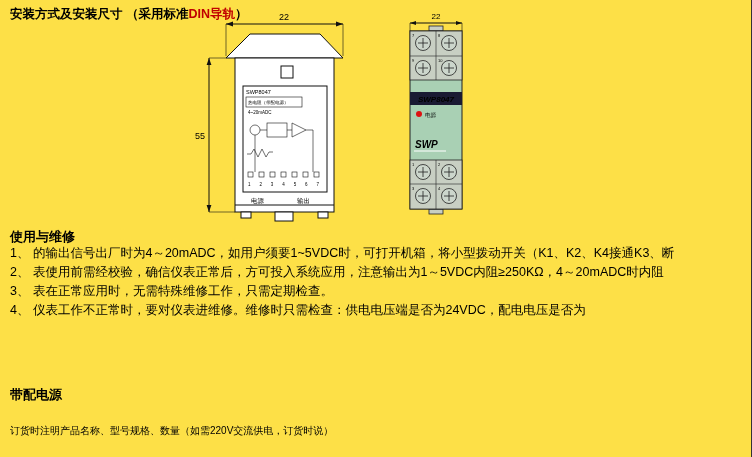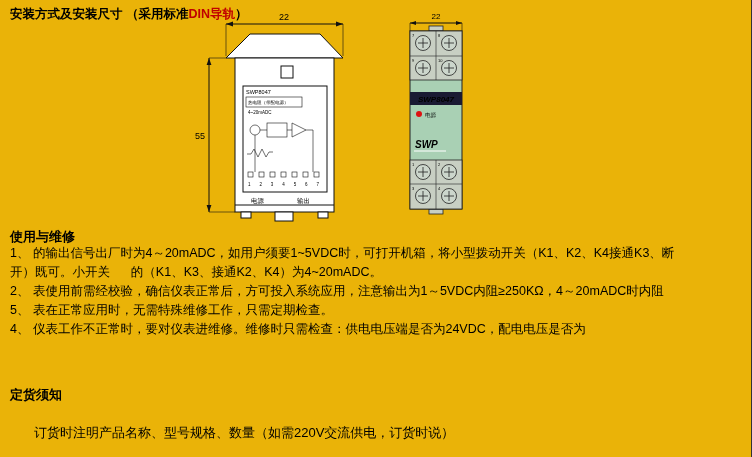--- a/index.html
+++ b/index.html
@@ -1,31 +1,31 @@
 <!DOCTYPE html>
 <html><head>
 <meta charset="utf-8">
 <style>
   html,body { margin:0; padding:0; background:#fff; }
   .page {
-    position:relative; width:752px; height:457px; background:#eab308;
+    position:relative; width:752px; height:457px; background:#fde047;
     font-family:"Liberation Sans", sans-serif; color:#000; overflow:hidden;
   }
   .page-edge { position:absolute; right:0; top:0; width:1px; height:457px; background:#333; }
   .title { position:absolute; left:10px; top:6px; font-size:12.5px; font-weight:bold; white-space:pre; }
   .title .red { color:#c00000; }
   .svg-abs { position:absolute; }
   .side-view { left:193px; top:12px; }
   .front-view { left:403px; top:12px; }
   .sec-heading { position:absolute; left:10px; font-size:13px; font-weight:bold; white-space:pre; }
   .usage-heading { top:228px; }
   .usage-lines { position:absolute; left:10px; top:244px; width:738px; }
   .usage-lines .line { height:19px; line-height:19px; font-size:12.5px; white-space:pre; }
   .ordering-heading { top:386px; }
-  .ordering-line { position:absolute; left:10px; top:424px; font-size:13px; white-space:pre;margin-left:24px; }
+  .ordering-line { position:absolute; left:10px; top:424px; font-size:10px; white-space:pre; }
   svg .ln { stroke:#111; stroke-width:1; fill:none; }
   svg .thin { stroke:#111; stroke-width:0.6; fill:none; }
   svg .arrow { fill:#111; stroke:none; }
   svg .shape { stroke:#111; stroke-width:1; fill:#ffffff; }
   svg text { fill:#000; }
 </style>
 </head>
 <body>
 
 <div class="page">
@@ -162,23 +162,22 @@
       <text x="9" y="154" font-size="4">1</text>
       <text x="35" y="154" font-size="4">2</text>
       <text x="9" y="178" font-size="4">3</text>
       <text x="35" y="178" font-size="4">4</text>
     </g>
   </svg>
 
   <div class="sec-heading usage-heading">使用与维修</div>
   <div class="usage-lines">
     <div class="line">1、 的输出信号出厂时为4～20mADC，如用户须要1~5VDC时，可打开机箱，将小型拨动开关（K1、K2、K4接通K3、断</div>
-    <div class="line">开）既可。小开关      的（K1、K3、接通K2、K4）为4~20mADC。</div>
     <div class="line">2、 表使用前需经校验，确信仪表正常后，方可投入系统应用，注意输出为1～5VDC内阻≥250KΩ，4～20mADC时内阻</div>
-    <div class="line">5、 表在正常应用时，无需特殊维修工作，只需定期检查。</div>
+    <div class="line">3、 表在正常应用时，无需特殊维修工作，只需定期检查。</div>
     <div class="line">4、 仪表工作不正常时，要对仪表进维修。维修时只需检查：供电电压端是否为24VDC，配电电压是否为</div>
   </div>
 
-  <div class="sec-heading ordering-heading">定货须知</div>
+  <div class="sec-heading ordering-heading">带配电源</div>
   <div class="ordering-line">订货时注明产品名称、型号规格、数量（如需220V交流供电，订货时说）</div>
 
   <div class="page-edge"></div>
 </div>
 
 </body></html>

